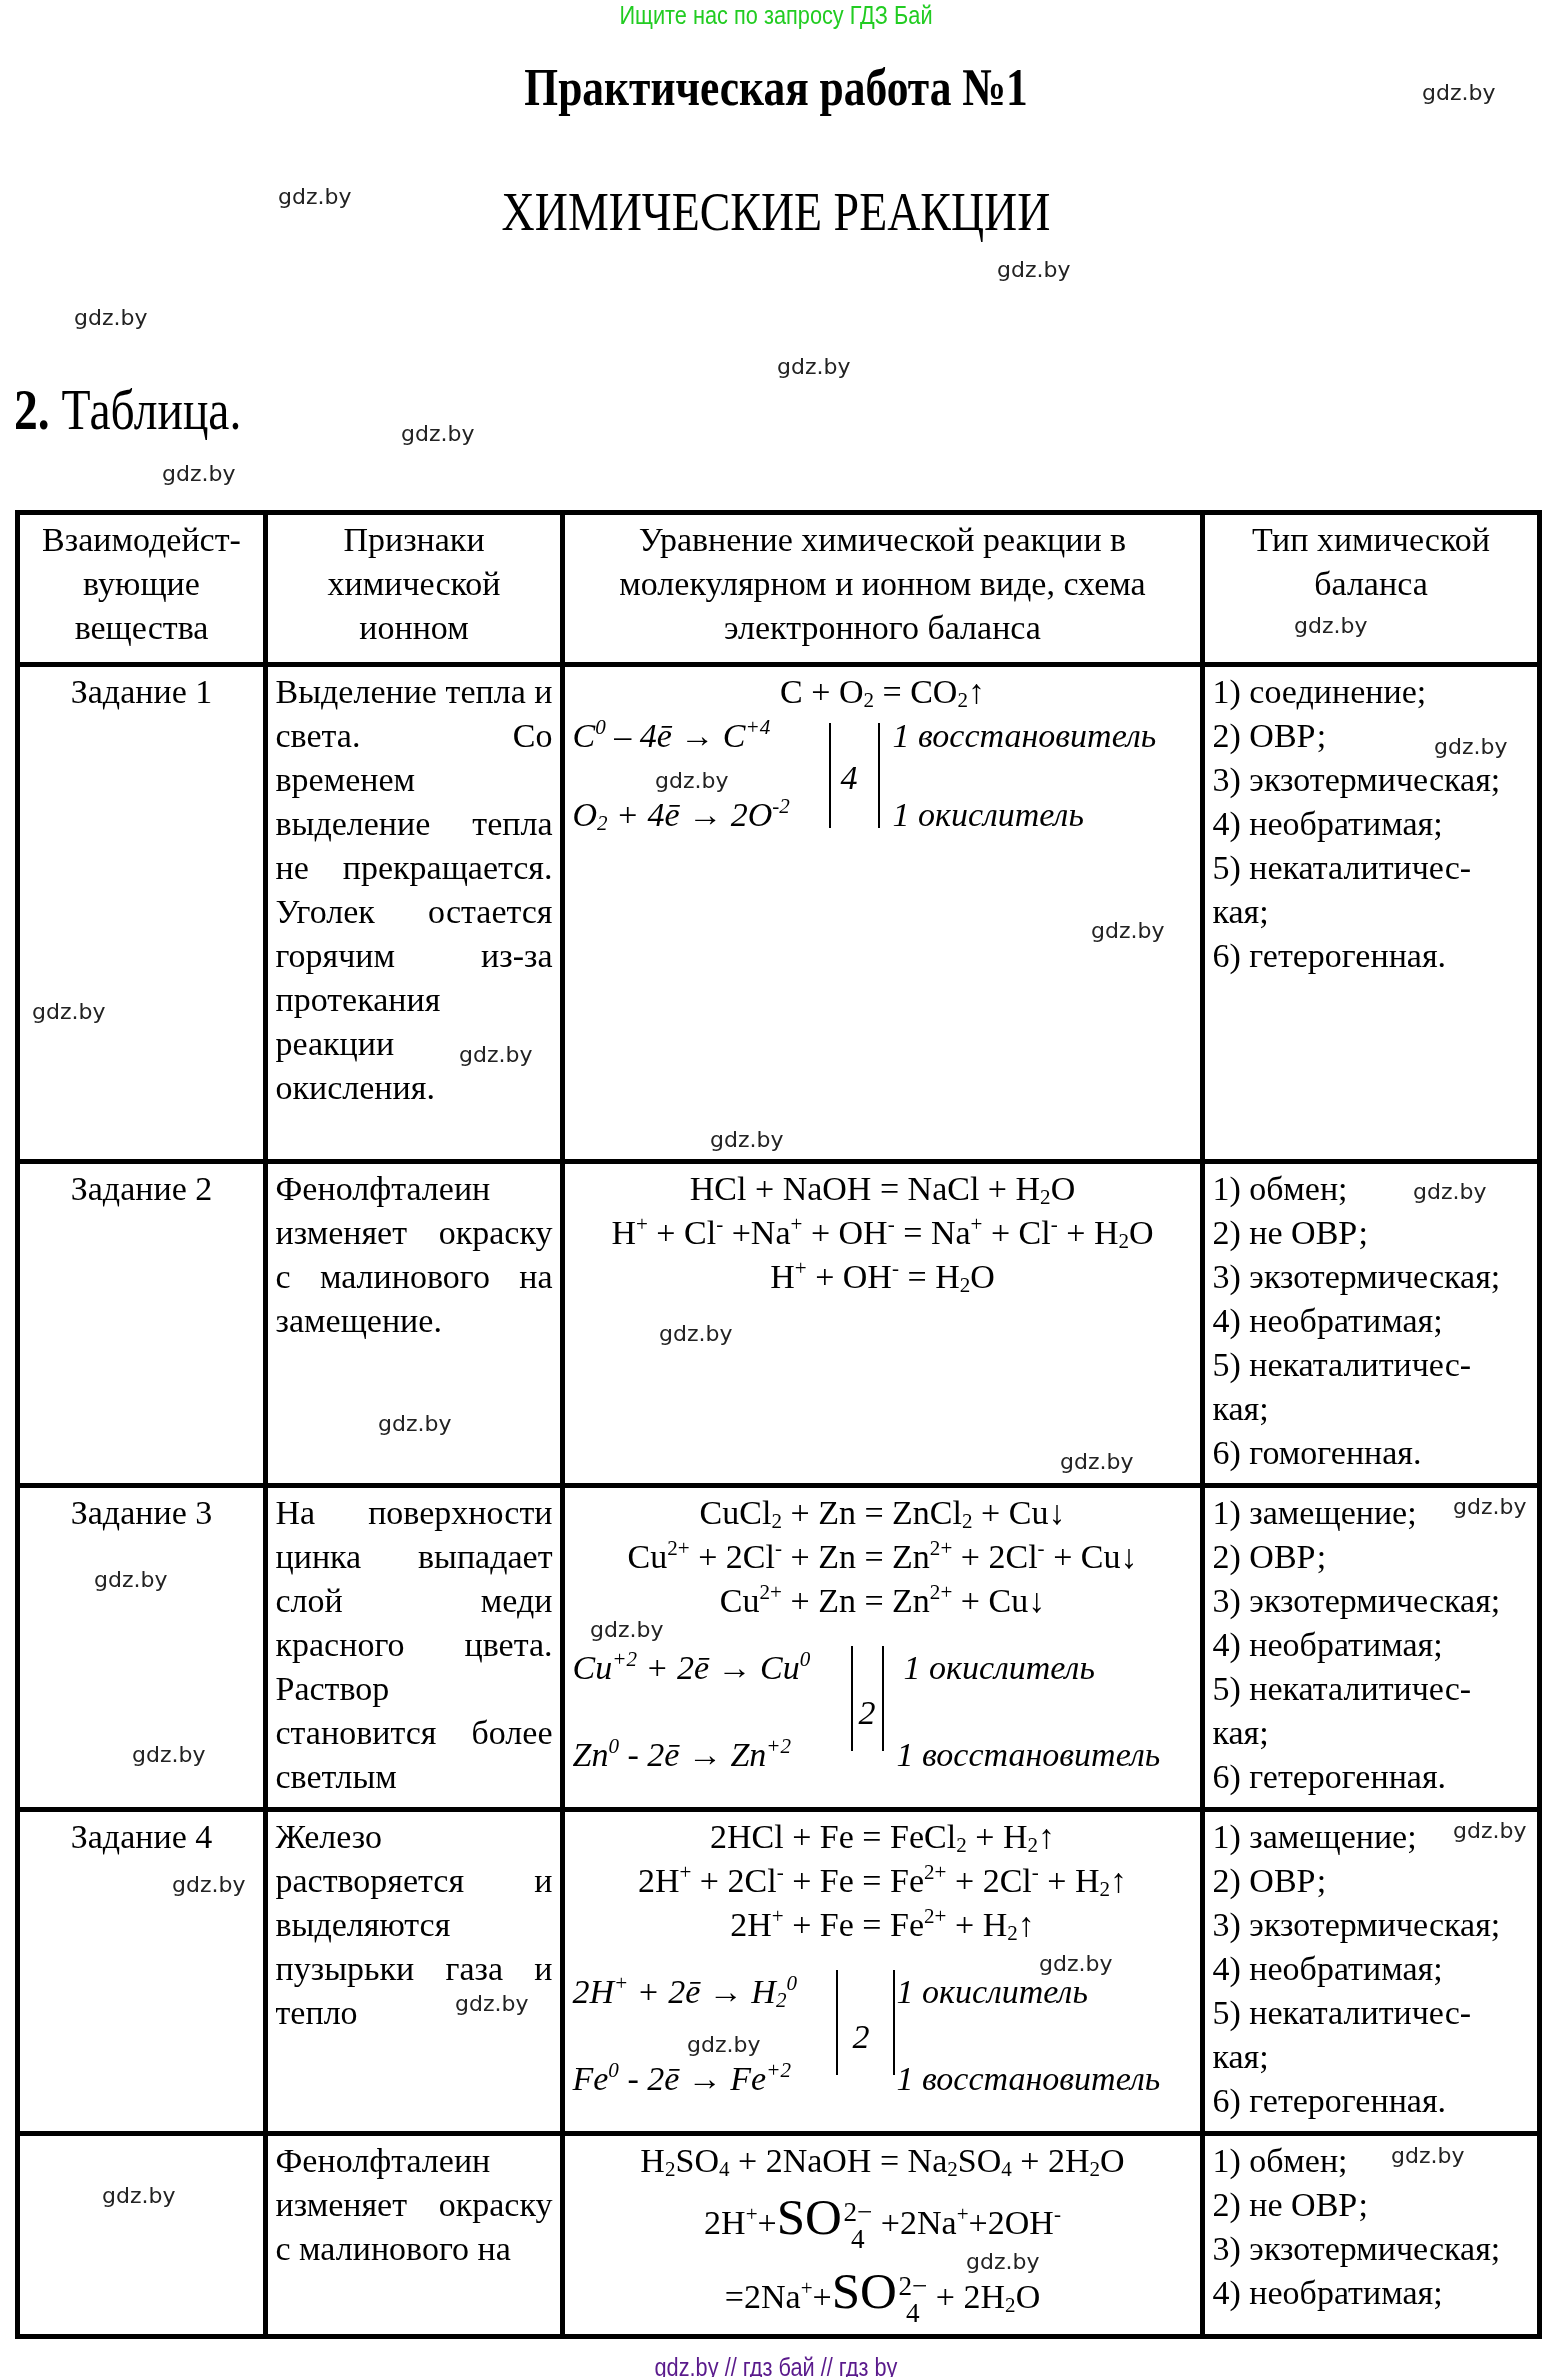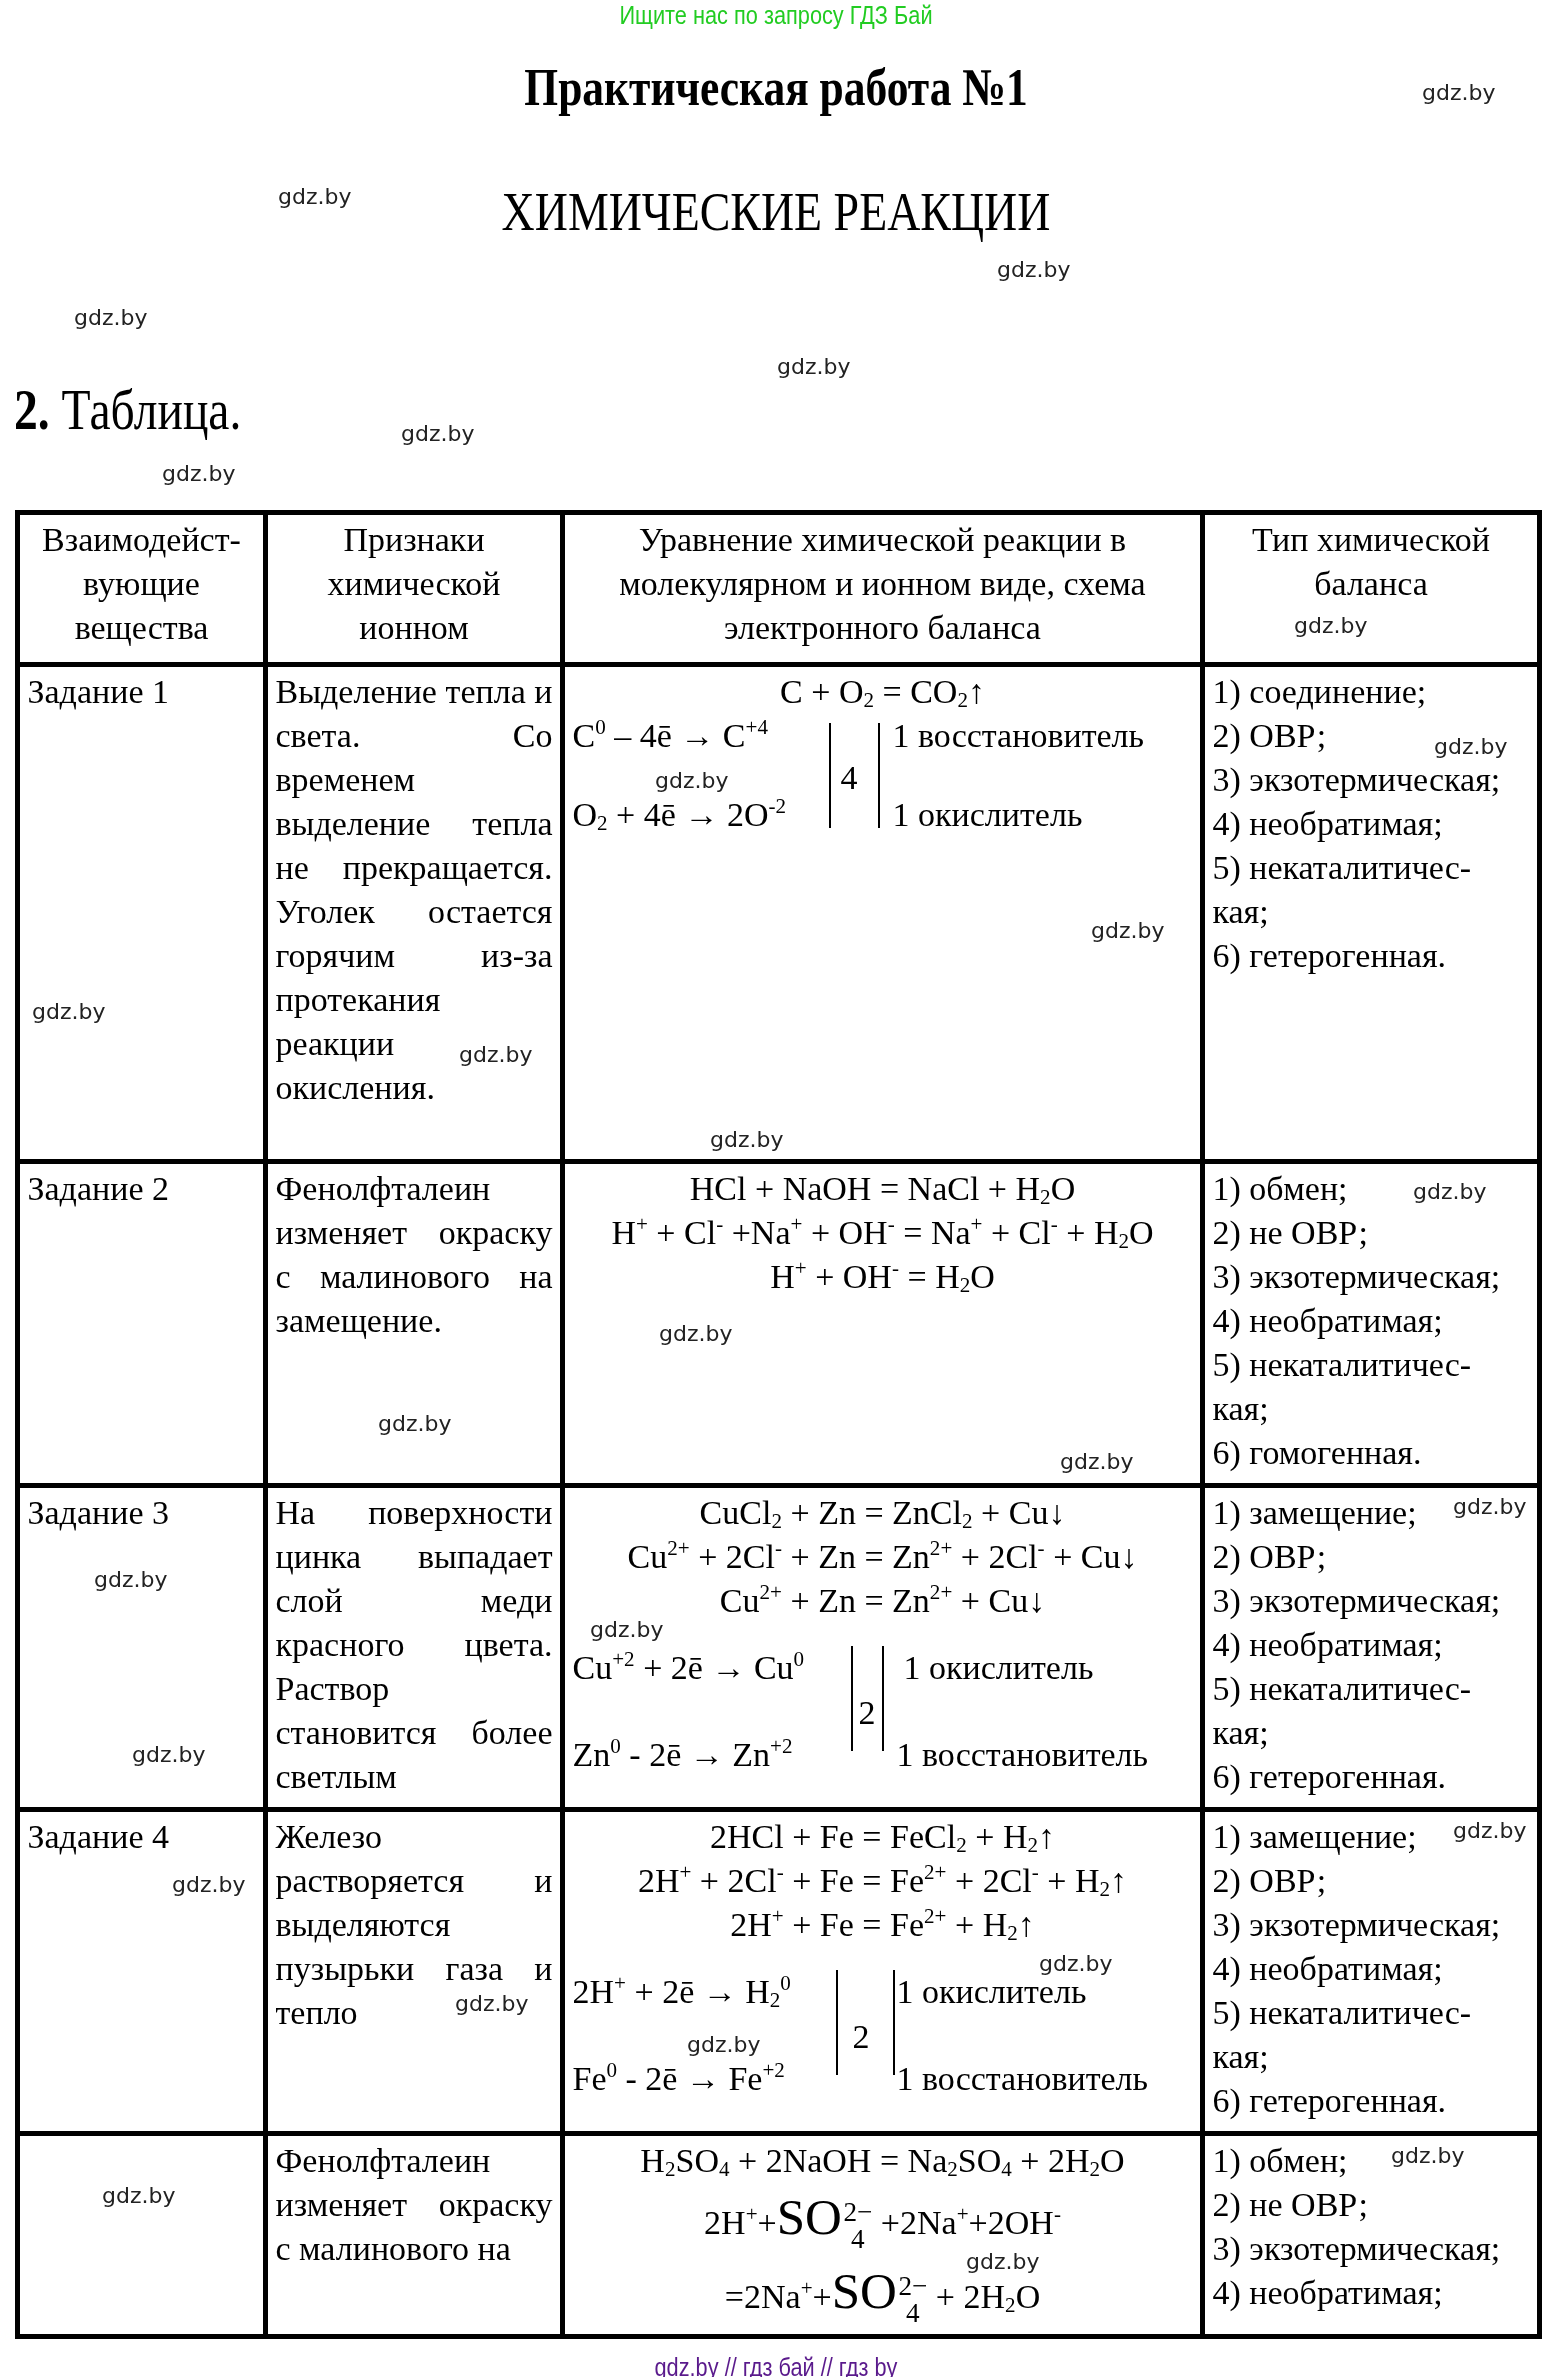--- a/index.html
+++ b/index.html
@@ -43,31 +43,31 @@
   .tbl {
     left: 15px; top: 510px; width: 1523px;
     border-collapse: collapse; table-layout: fixed;
   }
   .tbl td {
     border: 5.3px solid #000; vertical-align: top;
     font-size: 34px; line-height: 44px; padding: 3px 7.5px 0 7.5px;
     overflow: hidden;
   }
   .tbl .hdr td { text-align: center; height: 144px; }
-  .col1 { text-align: left; }
+  .col1 { text-align: center; }
   .just { text-align: justify; font-size: 33px; }
   .eq-center { text-align: center; white-space: nowrap; }
   .types { white-space: nowrap; }
   sub { font-size: 0.62em; vertical-align: -0.18em; line-height: 0; }
   sup { font-size: 0.62em; vertical-align: 0.6em; line-height: 0; }
 
   
   .bal { position: relative; height: 114px; margin-top: 0; }
   .bal .l1, .bal .l2, .bal .r1, .bal .r2, .bal .mid {
-    position: absolute; white-space: nowrap;
+    position: absolute; white-space: nowrap; font-style: italic;
   }
   .bal .bar { position: absolute; width: 2.3px; background: #000; }
 
   .big-so { font-size: 1.5em; }
   .frac { display: inline-flex; flex-direction: column; vertical-align: middle; line-height: 1; font-size: 0.8em; margin-left: 1.5px; }
 </style>
 </head>
 <body>
 
 <div class="abs banner">Ищите нас по запросу ГДЗ Бай</div>

